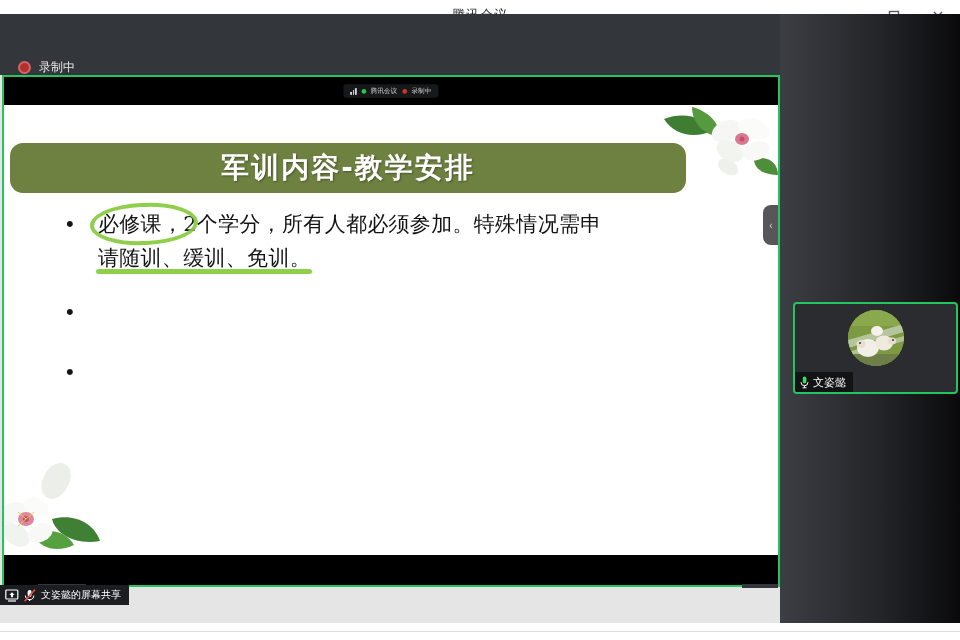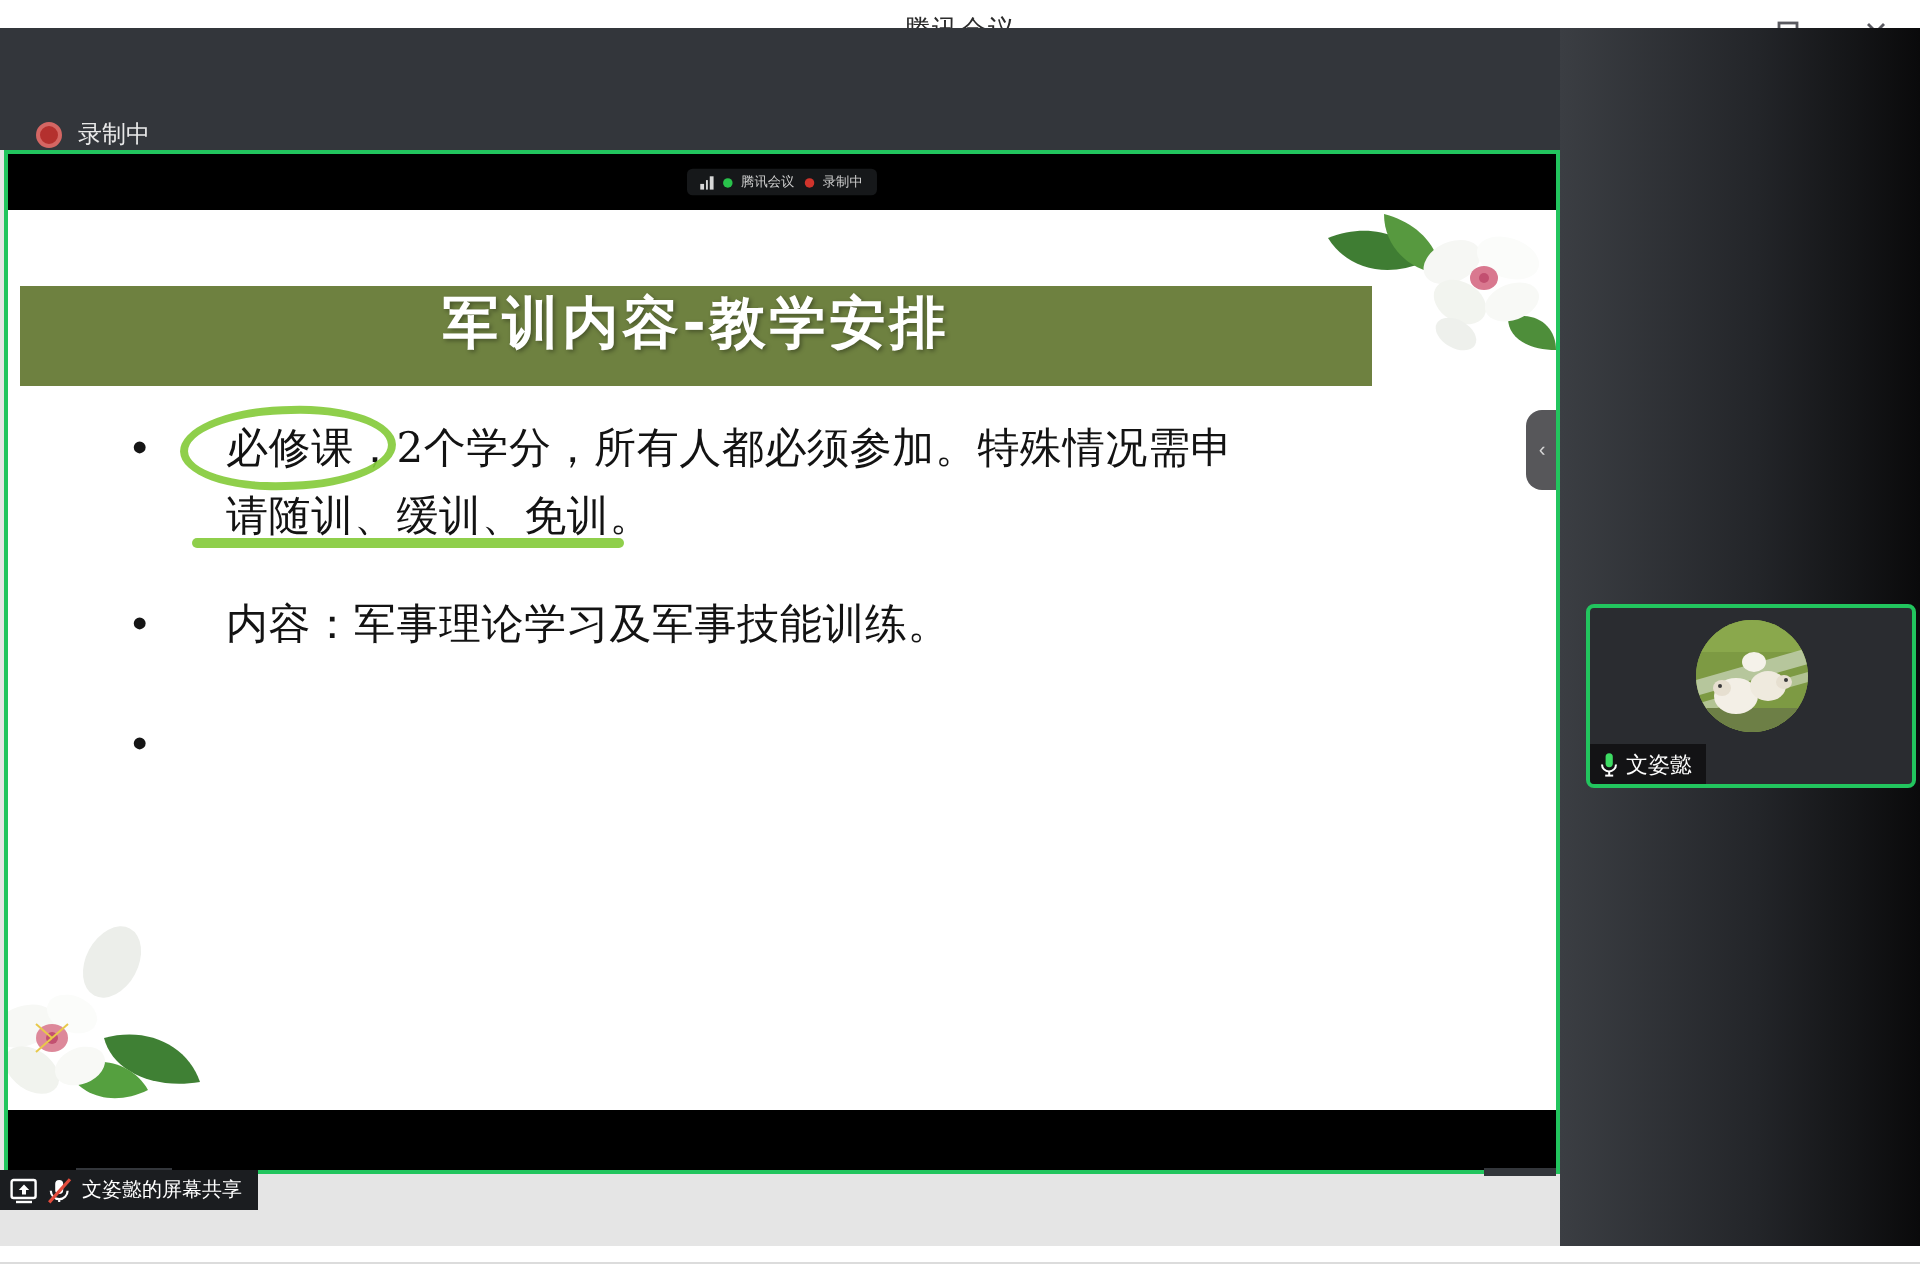--- a/index.html
+++ b/index.html
@@ -123,21 +123,21 @@
     position: absolute; left: 0; top: 28px;
     width: 774px; height: 450px;
     background: #ffffff;
     overflow: hidden;
   }
 
   .slide-title-band {
     position: absolute; left: 6px; top: 38px;
     width: 676px; height: 50px;
     background: #6e8140;
-    display: flex; justify-content: center;
+    display: flex; align-items: center; justify-content: center; border-radius: 13px;
   }
   .slide-title {
     font-family: "DejaVu Sans", "Liberation Sans", sans-serif;
     font-size: 28px; font-weight: bold; color: #ffffff;
     letter-spacing: 2px;
     text-shadow: 1px 1px 2px rgba(0,0,0,0.35);
   }
 
   .slide-body {
     position: absolute; left: 62px; top: 102px;
@@ -151,21 +151,20 @@
   .bullet-dot {
     flex: 0 0 32px;
     font-size: 22px; line-height: 34px; color: #151515;
     text-align: left;
   }
   .bullet-text {
     font-family: "DejaVu Serif", "Liberation Serif", serif;
     font-size: 21px; line-height: 34px; color: #131313;
     letter-spacing: 0.3px;
     white-space: pre-wrap;
-    margin-left: 15px;
   }
   .bullet-row.b2 { margin-bottom: 26px; }
 
   
   .annot-ellipse {
     position: absolute;
     left: 24px; top: -4px;
     width: 108px; height: 42px;
     border: 4px solid #86cb3c;
     border-radius: 50%/52%;
@@ -341,21 +340,20 @@
             <div class="bullet-row b1">
               <div class="bullet-dot">•</div>
               <div class="bullet-text">必修课，2个学分，所有人都必须参加。特殊情况需申
 请随训、缓训、免训。</div>
               <div class="annot-ellipse"></div>
               <div class="annot-underline"></div>
             </div>
 
             <div class="bullet-row b2">
               <div class="bullet-dot">•</div>
-              <div class="bullet-text">内容：军事理论学习及军事技能训练。</div>
             </div>
 
             <div class="bullet-row b3">
               <div class="bullet-dot">•</div>
             </div>
 
           </div>
 
           <svg class="flower-bl" viewBox="0 0 110 98">
             <ellipse cx="52" cy="24" rx="13" ry="19" fill="#eceeea" transform="rotate(28 52 24)"></ellipse>

